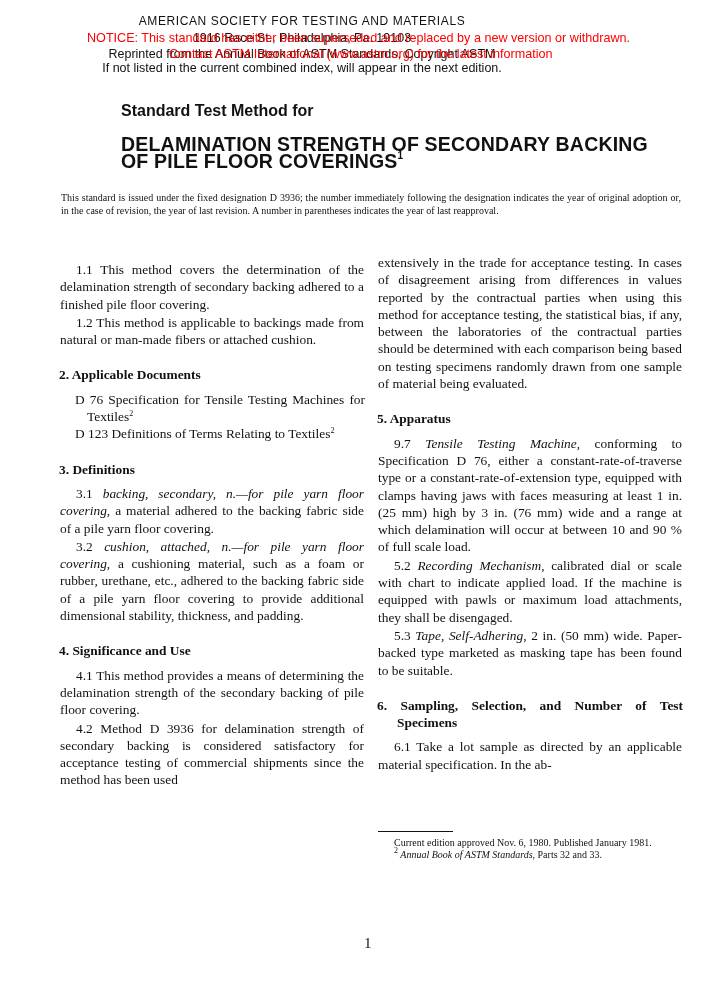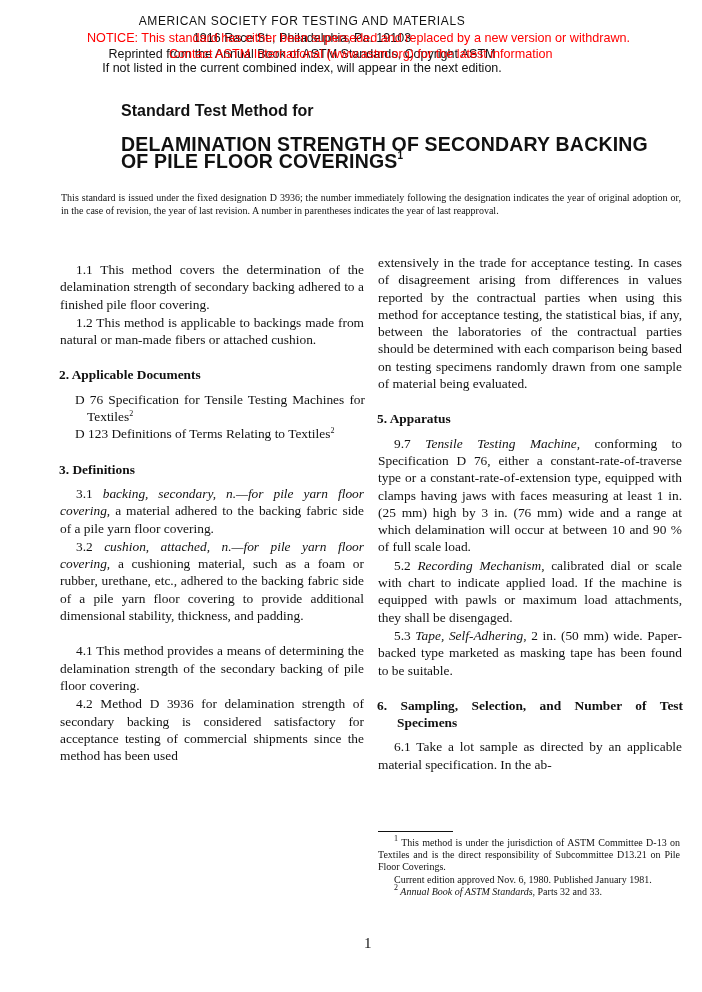--- a/index.html
+++ b/index.html
@@ -63,20 +63,21 @@
     <p class="ref"><span>D 123 Definitions of Terms Relating to Textiles</span><sup>2</sup></p>
   </div>
 
   <div class="sec">
     <h3>3. Definitions</h3>
     <p><span>3.1 </span><i>backing, secondary, n.—for pile yarn floor covering</i><span>, a material adhered to the backing fabric side of a pile yarn floor covering.</span></p>
     <p><span>3.2 </span><i>cushion, attached, n.—for pile yarn floor covering</i><span>, a cushioning material, such as a foam or rubber, urethane, etc., adhered to the backing fabric side of a pile yarn floor covering to provide additional dimensional stability, thickness, and padding.</span></p>
   </div>
 
   <div class="sec">
+    <h3>4. Significance and Use</h3>
     <p>4.1 This method provides a means of determining the delamination strength of the secondary backing of pile floor covering.</p>
     <p>4.2 Method D 3936 for delamination strength of secondary backing is considered satisfactory for acceptance testing of commercial shipments since the method has been used</p>
   </div>
 </div>
 
 <div class="abs col right">
   <div class="sec">
     <p style="text-indent:0">extensively in the trade for acceptance testing. In cases of disagreement arising from differences in values reported by the contractual parties when using this method for acceptance testing, the statistical bias, if any, between the laboratories of the contractual parties should be determined with each comparison being based on testing specimens randomly drawn from one sample of material being evaluated.</p>
   </div>
 
@@ -88,18 +89,17 @@
   </div>
 
   <div class="sec">
     <h3 class="hang">6. Sampling, Selection, and Number of Test Specimens</h3>
     <p>6.1 Take a lot sample as directed by an applicable material specification. In the ab-</p>
   </div>
 </div>
 
 <div class="abs fnrule"></div>
 <div class="abs footnotes">
-  <p><sup>1</sup><span> This method is under the jurisdiction of ASTM Committee D-13 on Textiles and is the direct responsibility of Subcommittee D13.21 on Pile Floor Coverings.</span></p>
   <p>Current edition approved Nov. 6, 1980. Published January 1981.</p>
   <p><sup>2</sup><i> Annual Book of ASTM Standards</i><span>, Parts 32 and 33.</span></p>
 </div>
 
 <div class="abs pagenum">1</div>
 
 </body></html>

